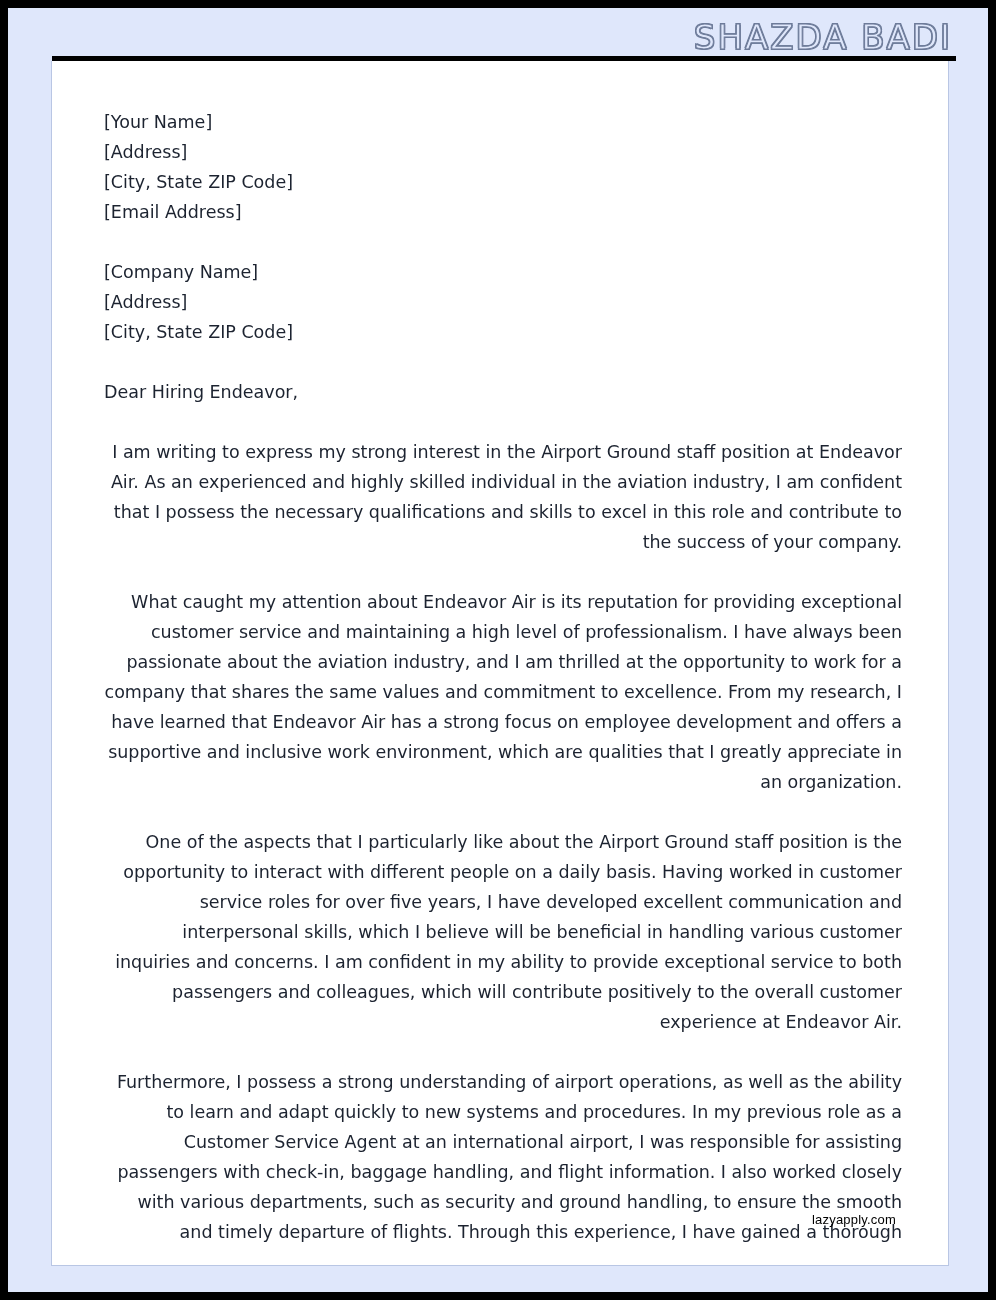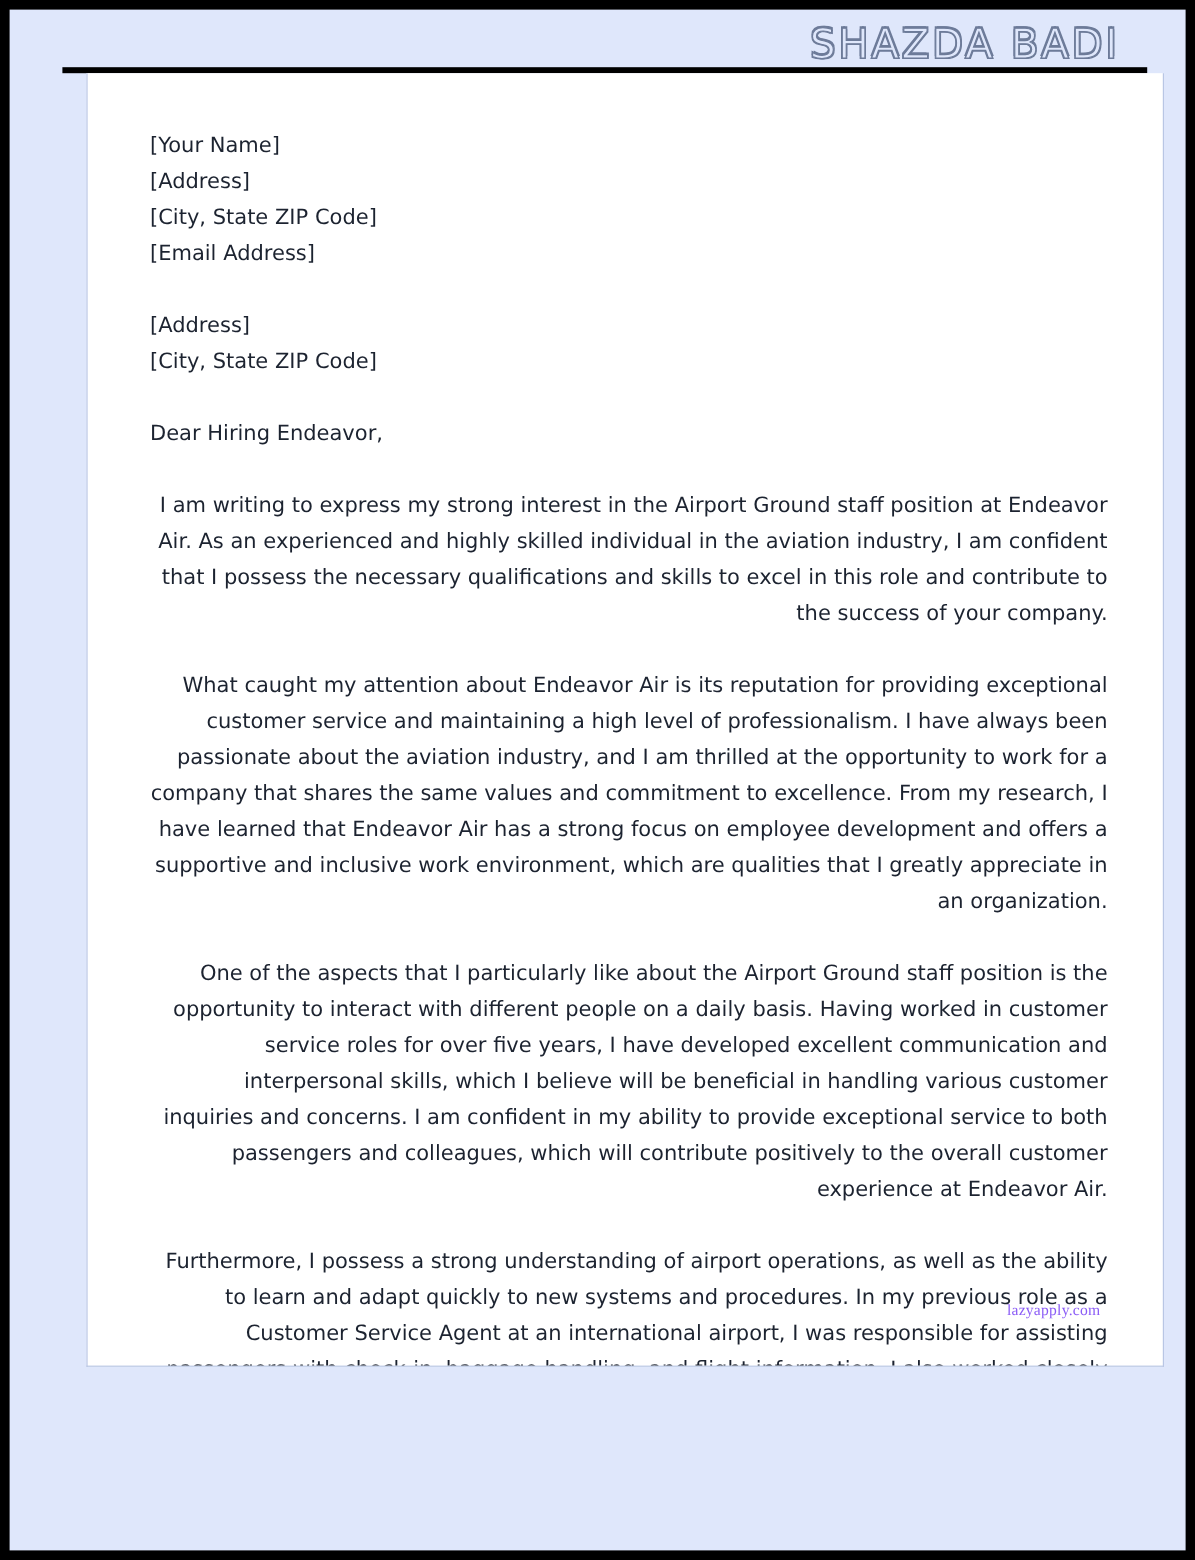--- a/index.html
+++ b/index.html
@@ -26,21 +26,21 @@
   }
   .header {
     position: absolute;
     left: 8px;
     top: 8px;
     width: 980px;
     height: 42px;
     display: flex;
     align-items: center;
     justify-content: flex-end;
-    padding-right: 63px;
+    padding-right: 44px;
     box-sizing: border-box;
   }
   .header-name {
     font-family: "DejaVu Sans", sans-serif;
     font-size: 34px;
     letter-spacing: 2px;
     font-weight: normal;
     color: #dfe7fb;
     -webkit-text-stroke: 1px #6d7b99;
     text-shadow:
@@ -53,24 +53,24 @@
   .rule {
     position: absolute;
     left: 44px;
     top: 48px;
     width: 904px;
     height: 5px;
     background: #000000;
   }
   .sheet {
     position: absolute;
-    left: 64px;
+    left: 43px;
     top: 53px;
     width: 898px;
-    height: 1078px;
+    height: 1205px;
     background: #ffffff;
     border-left: 1px solid #b9c6e4;
     border-right: 1px solid #b9c6e4;
     border-bottom: 1px solid #b9c6e4;
     box-sizing: border-box;
     overflow: hidden;
   }
   .body-text {
     position: absolute;
     left: 52px;
@@ -92,22 +92,22 @@
     margin: 0;
   }
   .spacer {
     height: 30px;
   }
   .watermark {
     position: absolute;
     right: 52px;
     bottom: 38px;
     font-size: 13px;
-    color: #8b5cf6;
-    font-family: Liberation Serif, serif;
+    color: #000000;
+    font-family: Liberation Sans, sans-serif;
     letter-spacing: 0.2px;
   }
 </style>
 </head>
 <body>
 
 <div class="page">
 
   <div class="header">
     <div class="header-name">SHAZDA BADI</div>
@@ -118,20 +118,21 @@
   <div class="sheet">
     <div class="body-text">
 
       <div class="blockline line">[Your Name]</div>
       <div class="blockline line">[Address]</div>
       <div class="blockline line">[City, State ZIP Code]</div>
       <div class="blockline line">[Email Address]</div>
 
       <div class="spacer"></div>
 
+      <div class="blockline line">[Company Name]</div>
       <div class="blockline line">[Address]</div>
       <div class="blockline line">[City, State ZIP Code]</div>
 
       <div class="spacer"></div>
 
       <div class="blockline line">Dear Hiring Endeavor,</div>
 
       <div class="spacer"></div>
 
       <p class="para">I am writing to express my strong interest in the Airport Ground staff position at Endeavor Air. As an experienced and highly skilled individual in the aviation industry, I am confident that I possess the necessary qualifications and skills to excel in this role and contribute to the success of your company.</p>

